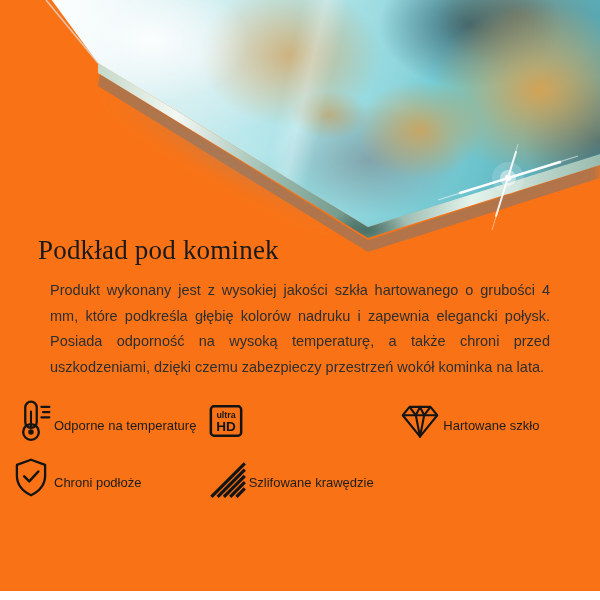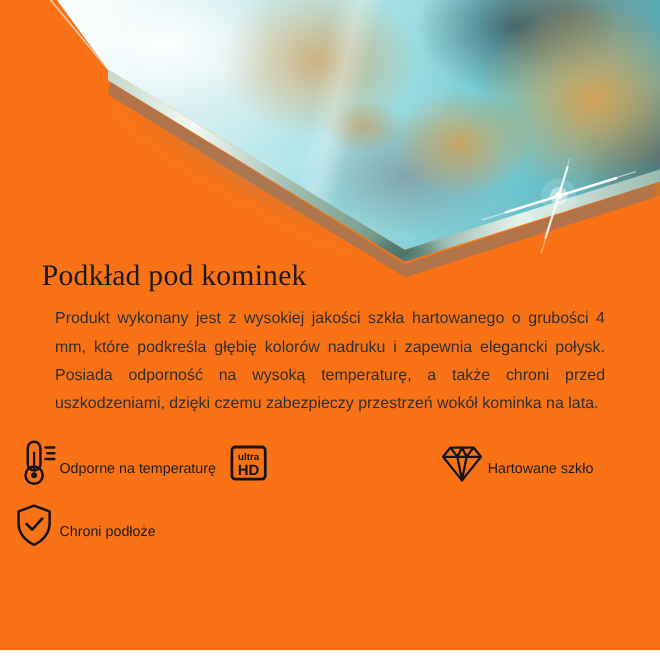--- a/index.html
+++ b/index.html
@@ -131,17 +131,29 @@
       <div class="feature">
         <div class="icon-box">
           <svg width="46" height="46" viewBox="0 0 44 44" fill="none" stroke="#141414" stroke-width="2.2" stroke-linejoin="round" stroke-linecap="round">
             <path d="M22 4.5 L35.5 9.5 V19.5 C35.5 28.5 30 34.5 22 38.5 C14 34.5 8.5 28.5 8.5 19.5 V9.5 Z"></path>
             <path d="M15.5 20.5 l4.8 4.8 L29 15.8" stroke-width="2.4"></path>
           </svg>
         </div>
         <div class="flabel">Chroni podłoże</div>
       </div>
 
+      <div class="feature">
+        <div class="icon-box">
+          <svg width="46" height="46" viewBox="0 0 44 44" stroke="#141414" stroke-width="3.1">
+            <line x1="8" y1="40" x2="40" y2="8"></line>
+            <line x1="14" y1="40" x2="40" y2="14"></line>
+            <line x1="20" y1="40" x2="40" y2="20"></line>
+            <line x1="26" y1="40" x2="40" y2="26"></line>
+            <line x1="32" y1="40" x2="40" y2="32"></line>
+          </svg>
+        </div>
+        <div class="flabel">Szlifowane krawędzie</div>
+      </div>
 
 
     </div>
   </main>
 </div>
 
 </body></html>

